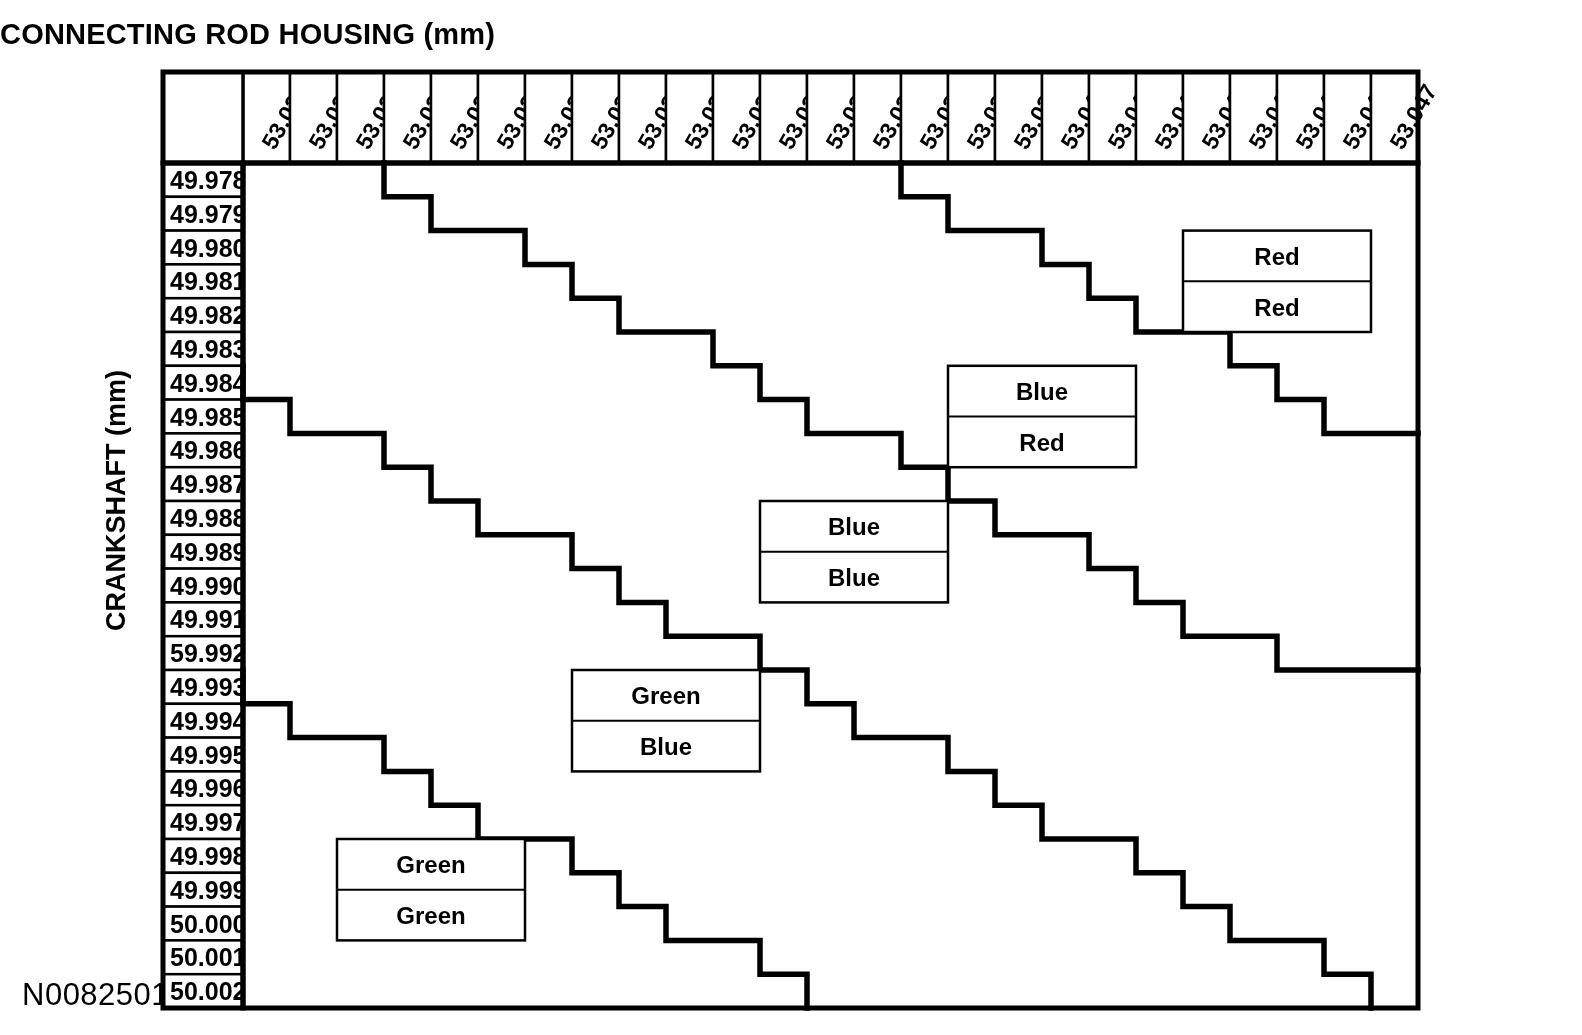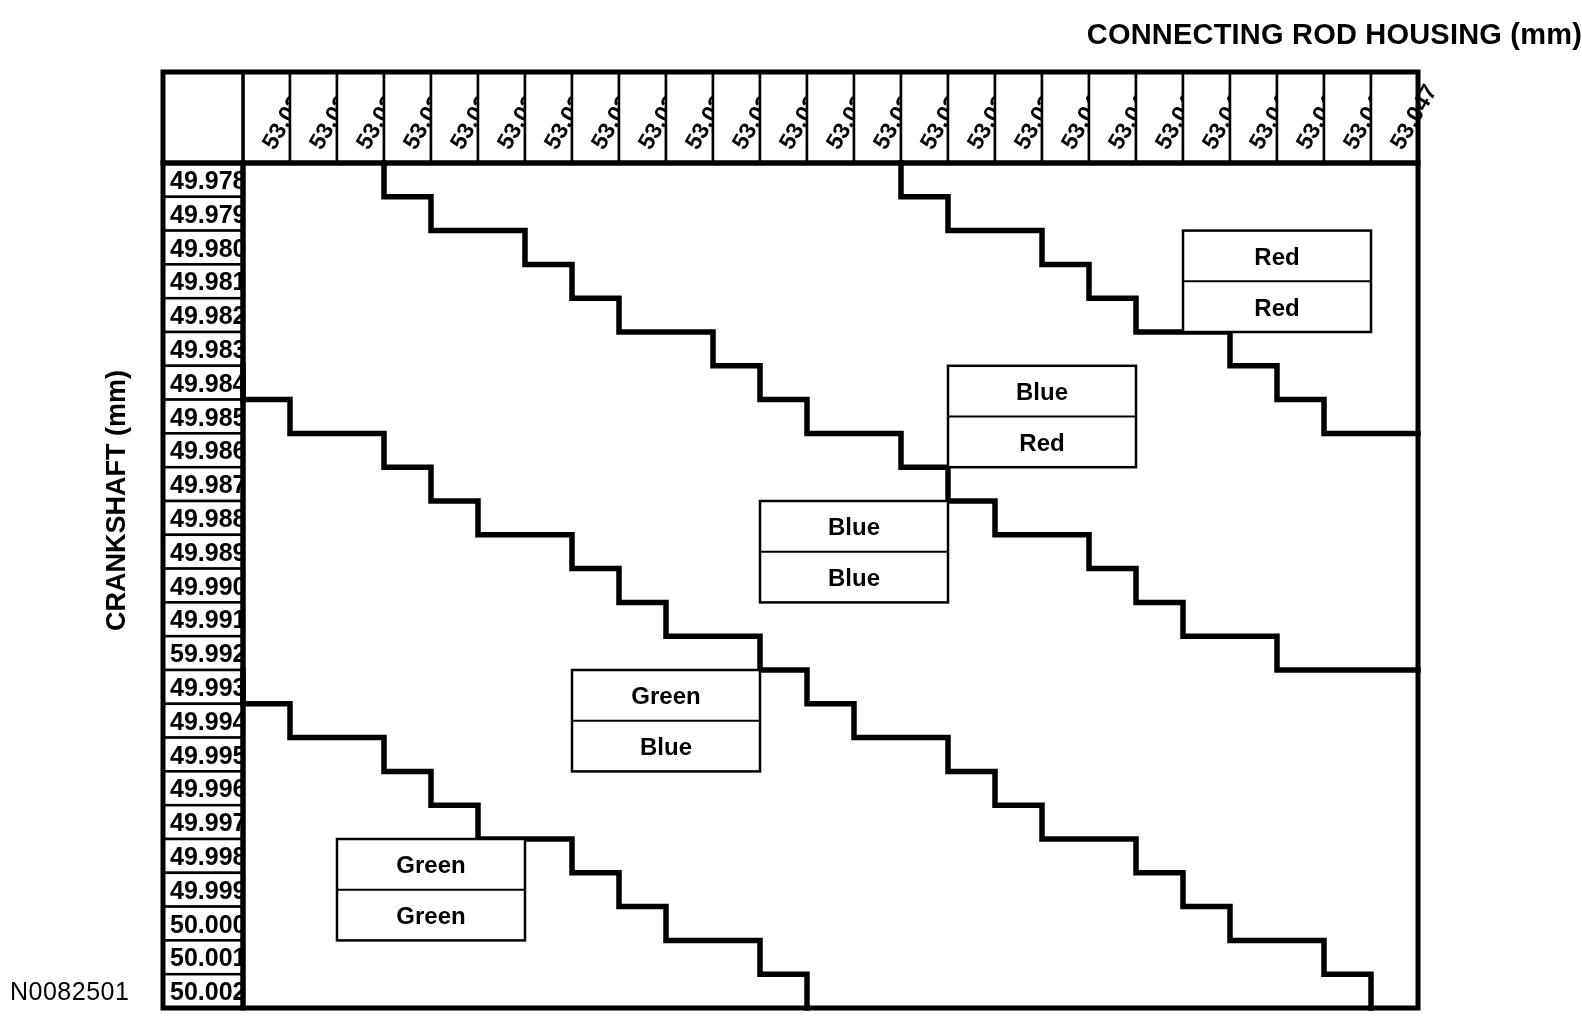--- a/index.html
+++ b/index.html
@@ -22,21 +22,21 @@
     top: 0;
     width: 1582px;
     height: 1035px;
   }
 
   .chart-title {
     position: absolute;
     left: 0;
     top: 18px;
     width: 1582px;
-    text-align: right;
+    text-align: left;
     font-size: 29px;
     font-weight: bold;
     letter-spacing: 0.2px;
   }
 
   .y-axis-title {
     position: absolute;
     left: 103px;
     top: 370px;
     width: 46px;
@@ -45,23 +45,23 @@
     writing-mode: vertical-rl;
     text-orientation: mixed;
     transform: rotate(180deg);
     transform-origin: center center;
     white-space: nowrap;
     line-height: 1;
   }
 
   .figure-id {
     position: absolute;
-    left: 10px;
+    left: 22px;
     top: 977px;
-    font-size: 25px;
+    font-size: 31px;
     font-weight: normal;
     letter-spacing: 0.5px;
   }
 
   svg.grid-svg {
     position: absolute;
     left: 0;
     top: 0;
     width: 1582px;
     height: 1035px;

